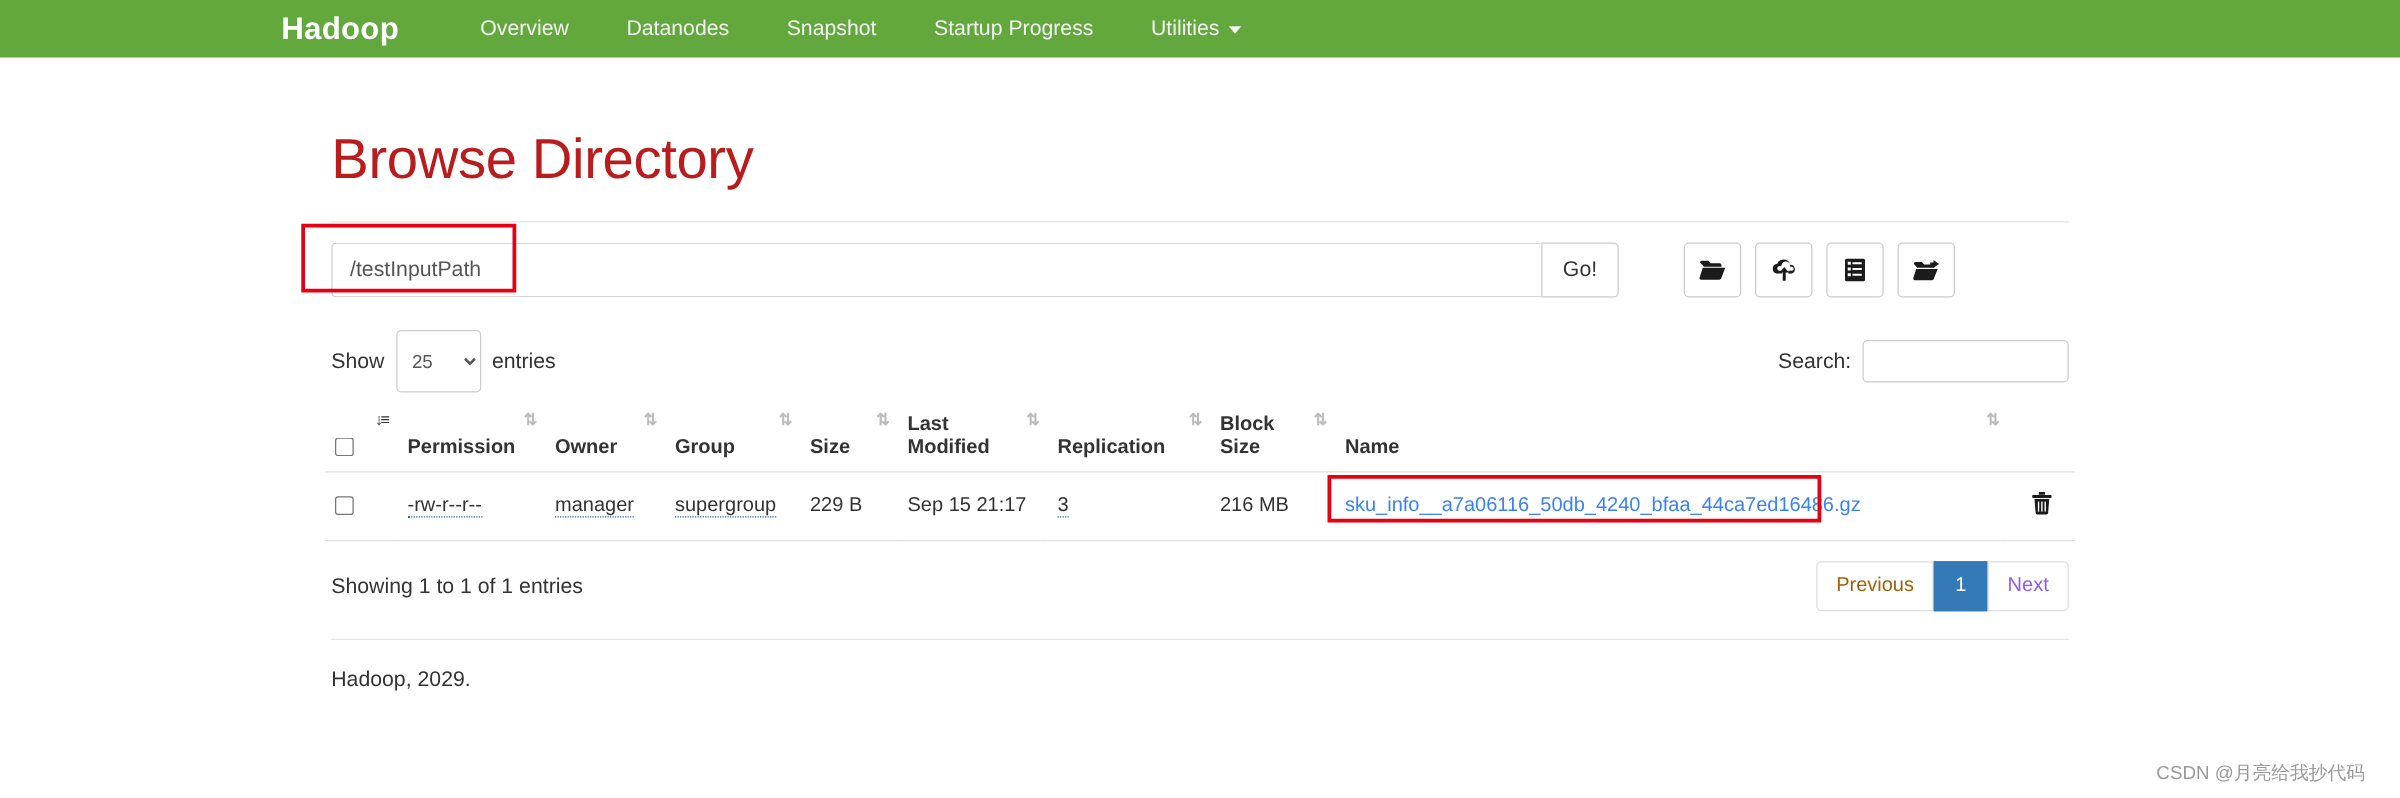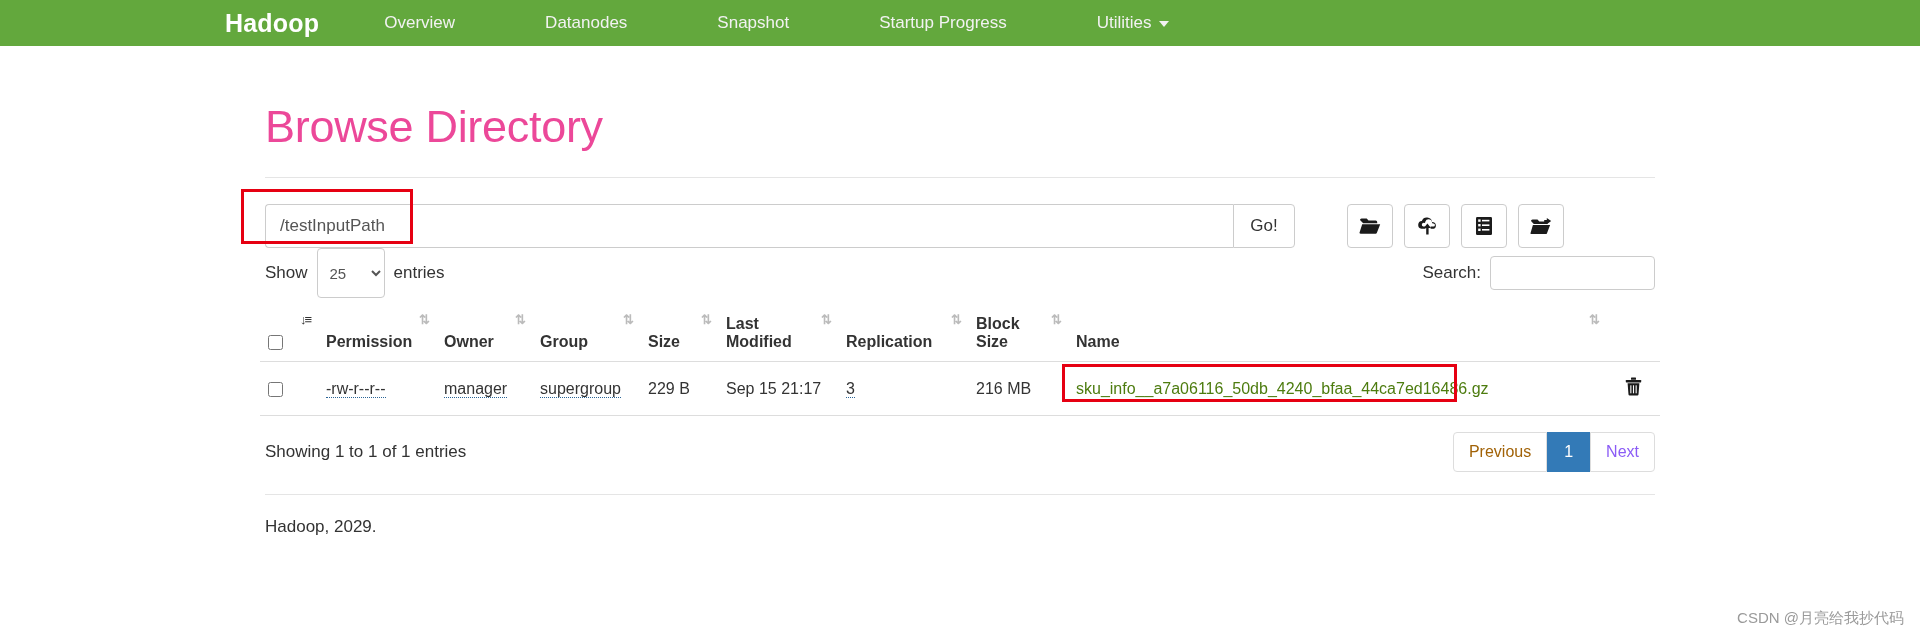--- a/index.html
+++ b/index.html
@@ -24,21 +24,21 @@
     color: #ffffff;
   }
   .brand {
     font-size: 25px;
     font-weight: bold;
     color: #ffffff;
     margin-right: 42px;
     letter-spacing: 0.2px;
     white-space: nowrap;
   }
-  .nav-links { display: flex; align-items: center; gap: 44px; }
+  .nav-links { display: flex; align-items: center; }
   .nav-link {
     font-size: 17px;
     color: #f2f2f2;
     padding: 0 23px;
     white-space: nowrap;
     cursor: pointer;
   }
   .caret {
     display: inline-block;
     width: 0; height: 0;
@@ -53,37 +53,37 @@
   .container {
     width: 1430px;
     margin: 0 auto;
     padding: 0 15px;
     position: relative;
   }
 
   .page-title {
     font-size: 45px;
     font-weight: normal;
-    color: #ec4899;
+    color: #b91c1c;
     margin: 55px 0 0 0;
     padding: 0 0 0 5px;
     letter-spacing: -0.3px;
   }
 
   .hr {
     border: 0;
     border-top: 1px solid #e5e5e5;
     margin: 24px 5px 0 5px;
   }
 
   
   .pathrow {
     display: flex;
     align-items: center;
-    margin-top: 26px;
+    margin-top: 16px;
     padding-left: 5px;
   }
   .input-group {
     display: flex;
     width: 1030px;
     position: relative;
   }
   .path-input {
     flex: 1;
     height: 44px;
@@ -134,20 +134,21 @@
     justify-content: center;
     cursor: pointer;
   }
   .tool-btn svg { display: block; }
 
   
   .table-controls {
     display: flex;
     align-items: center;
     justify-content: space-between;
+    margin-top: 26px;
     padding: 0 5px;
   }
   .show-entries {
     font-size: 17px;
     color: #333333;
     display: flex;
     align-items: center;
   }
   .entries-select {
     margin: 0 9px;
@@ -224,21 +225,21 @@
   .th-repl { width: 130px; }
   .th-block { width: 100px; }
   .th-name { width: auto; }
 
   .cell-dotted {
     border-bottom: 1px dotted #2a6496;
     color: #333333;
     cursor: pointer;
   }
   .file-link {
-    color: #4d7c0f;
+    color: #3b82f6;
     text-decoration: none;
     cursor: pointer;
   }
   .name-cell { position: relative; }
   .redbox-name {
     position: absolute;
     left: -6px;
     top: 2px;
     width: 395px;
     height: 38px;
@@ -298,21 +299,21 @@
   }
   .copyright {
     font-size: 17px;
     color: #333333;
     margin-top: 22px;
     padding-left: 5px;
   }
 
   .watermark {
     position: absolute;
-    right: 16px;
+    right: 28px;
     bottom: 10px;
     font-size: 15px;
     color: #9a9a9a;
     font-family: "Liberation Sans", sans-serif;
     white-space: nowrap;
   }
 </style>
 </head>
 <body>
 

